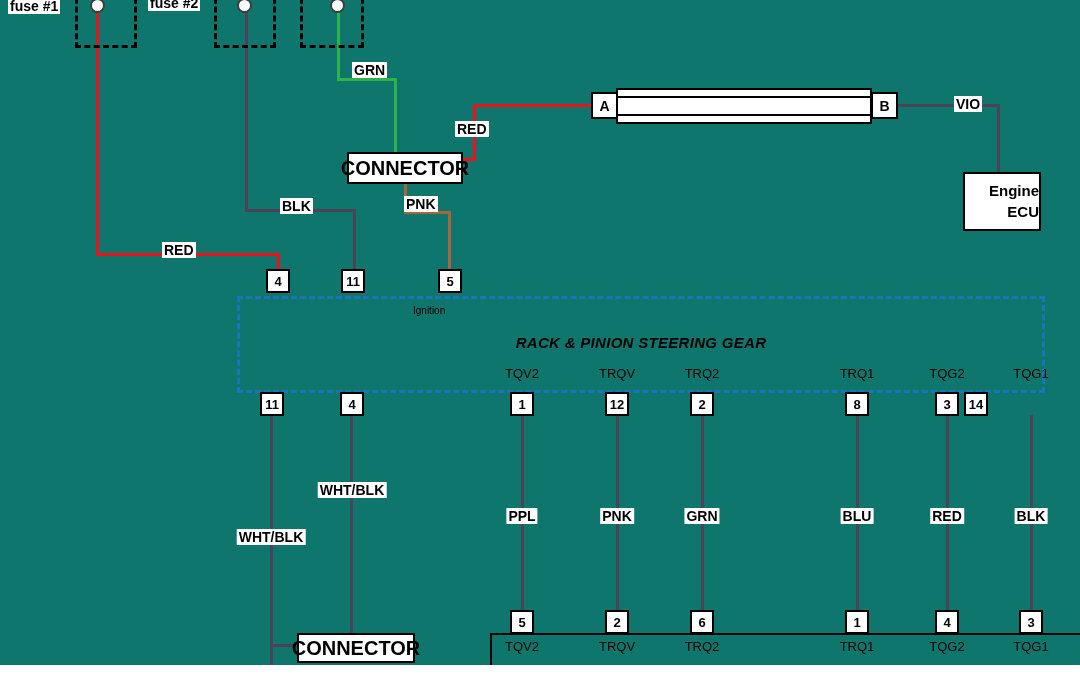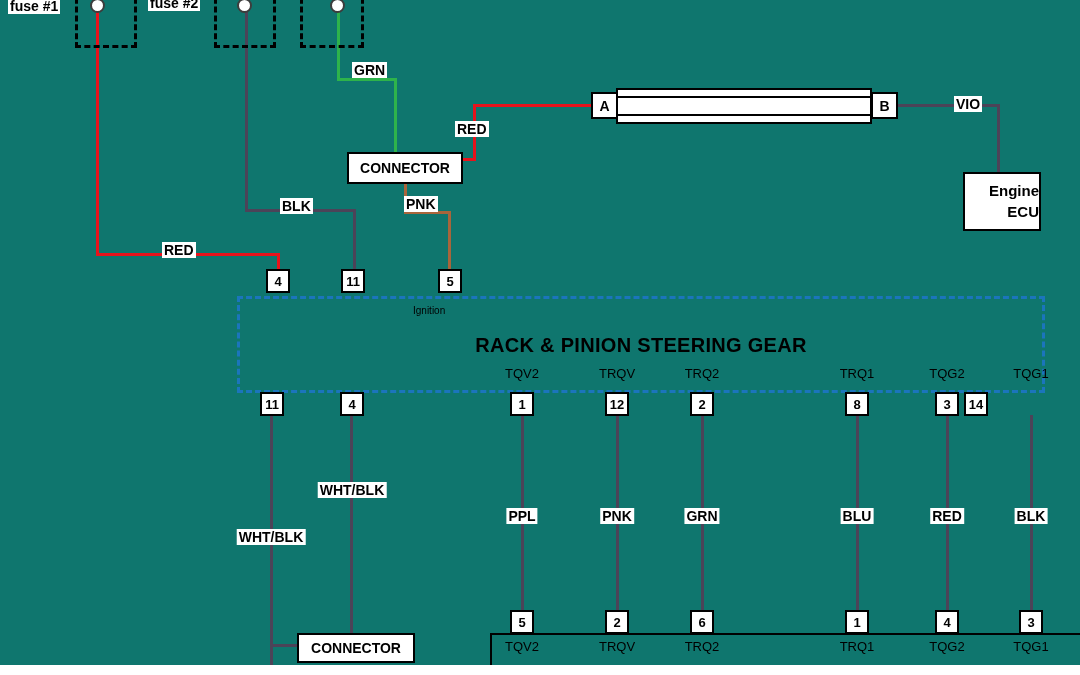--- a/index.html
+++ b/index.html
@@ -19,23 +19,23 @@
   .lbl.center { transform:translateX(-50%); }
   .sig { position:absolute; font-size:13px; white-space:nowrap; z-index:4; transform:translateX(-50%); }
   .fusebox { position:absolute; border:3px dashed #000; z-index:2; background:transparent; }
   .fusecircle { position:absolute; width:15px; height:15px; border:2.5px solid #3d3d3d;
                 border-radius:50%; background:#fff; z-index:3; }
   .rack { position:absolute; border:3px dashed #1b75bc; z-index:2; background:transparent; }
   .bus-rect { position:absolute; border:2px solid #000; background:#fff; z-index:2; }
   .bus-line { position:absolute; left:0; right:0; height:2px; background:#000; }
   .bottom-comp { position:absolute; border-top:2.5px solid #000; border-left:2.5px solid #000; z-index:0; }
   .ecu { flex-direction:column; font-size:15px; line-height:1.35; }
-  .conn { font-size:14px; }
-  .title { position:absolute; font-weight:bold; font-size:20px; transform:translateX(-50%);
-           white-space:nowrap; z-index:4; letter-spacing:0.3px; }
+  .conn { font-size:20px; }
+  .title { position:absolute; font-weight:bold; font-size:15px; transform:translateX(-50%);
+           white-space:nowrap; z-index:4; letter-spacing:0.3px;font-style:italic; }
   .ign { position:absolute; font-size:10px; z-index:4; }
 </style>
 </head>
 <body>
 
 <div class="canvas">
 
   <div class="fusebox" style="left:75px; top:-20px; width:62px; height:68px;"></div>
   <div class="fusebox" style="left:214px; top:-20px; width:62px; height:68px;"></div>
   <div class="fusebox" style="left:300px; top:-20px; width:64px; height:68px;"></div>

